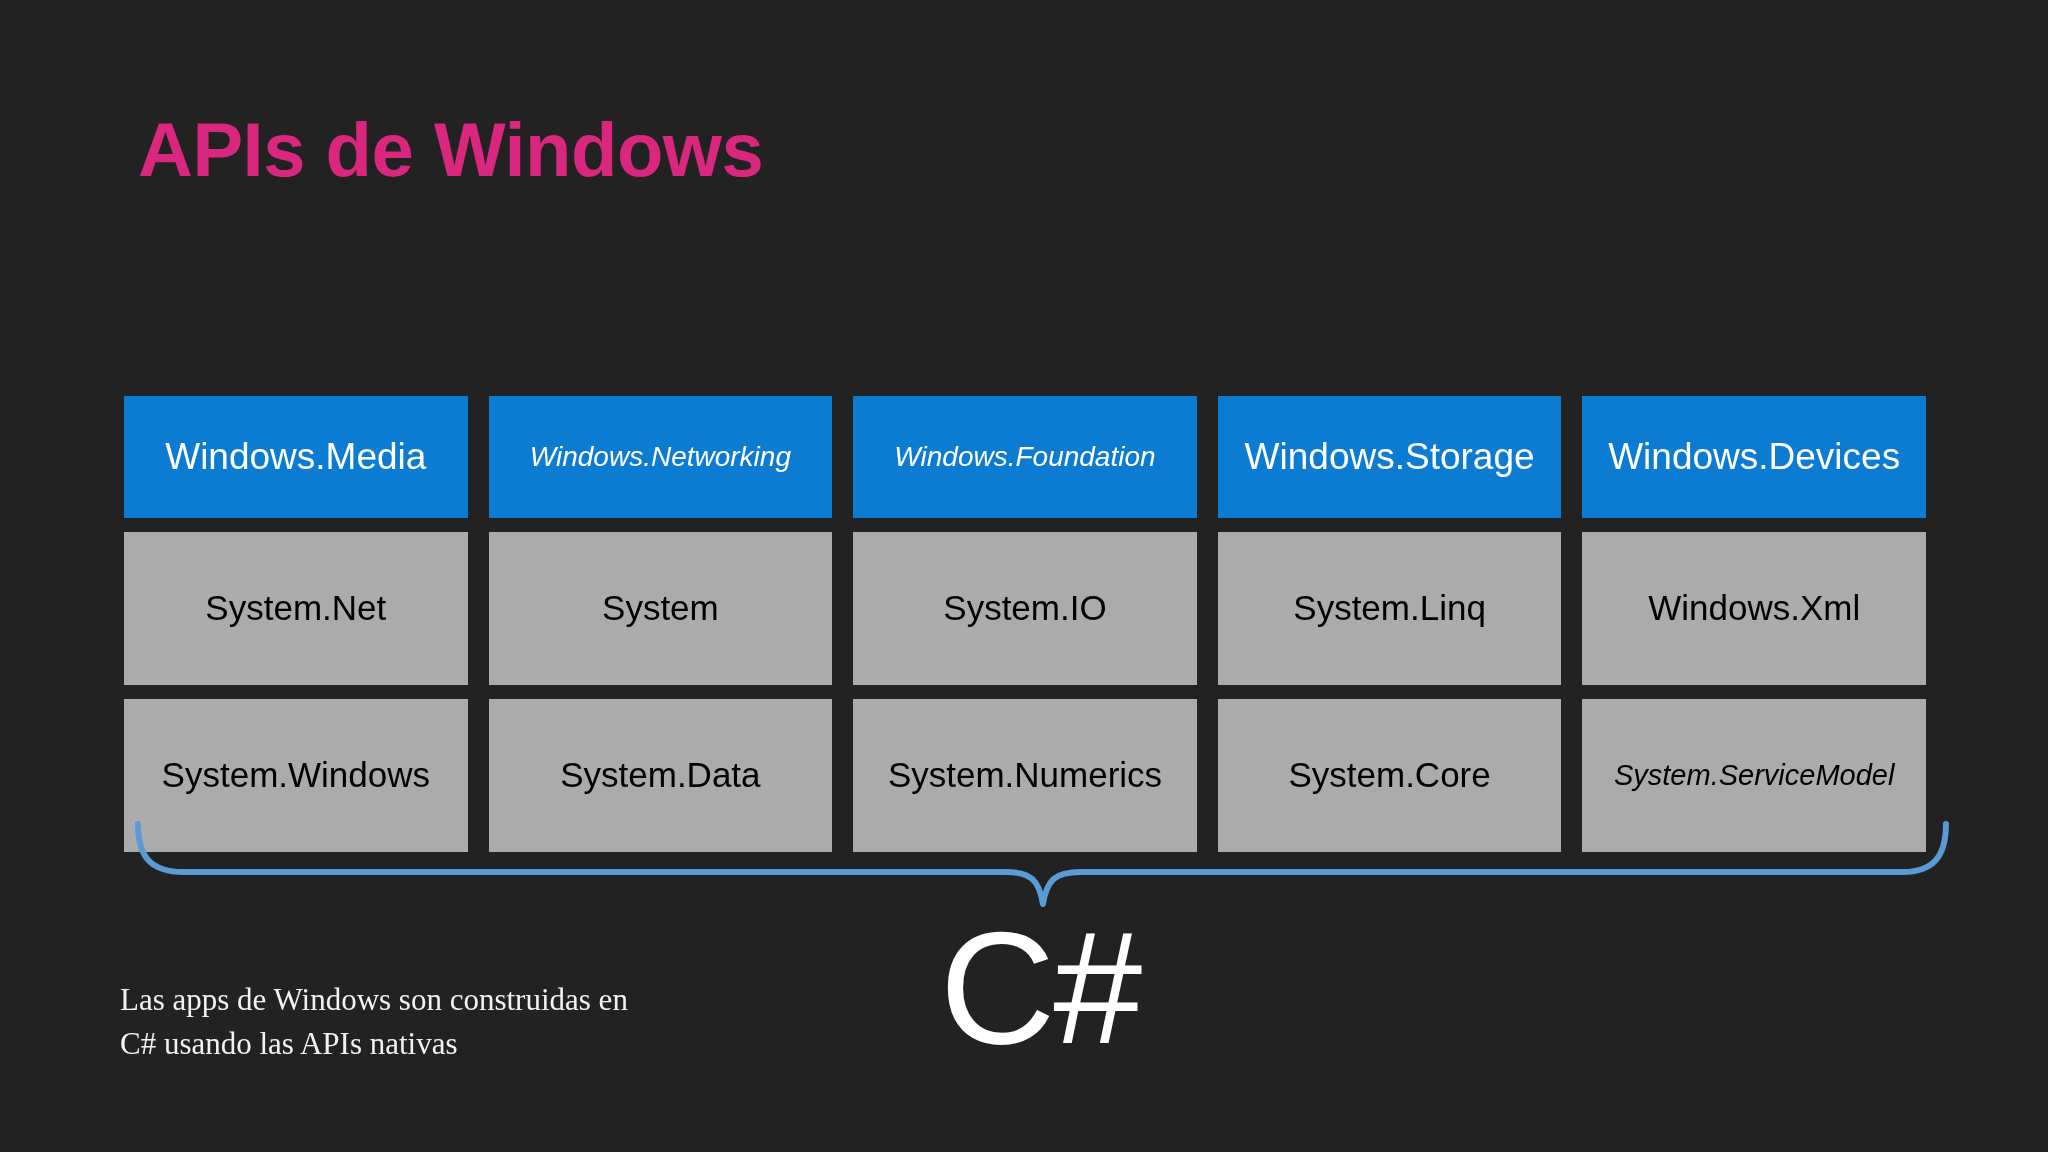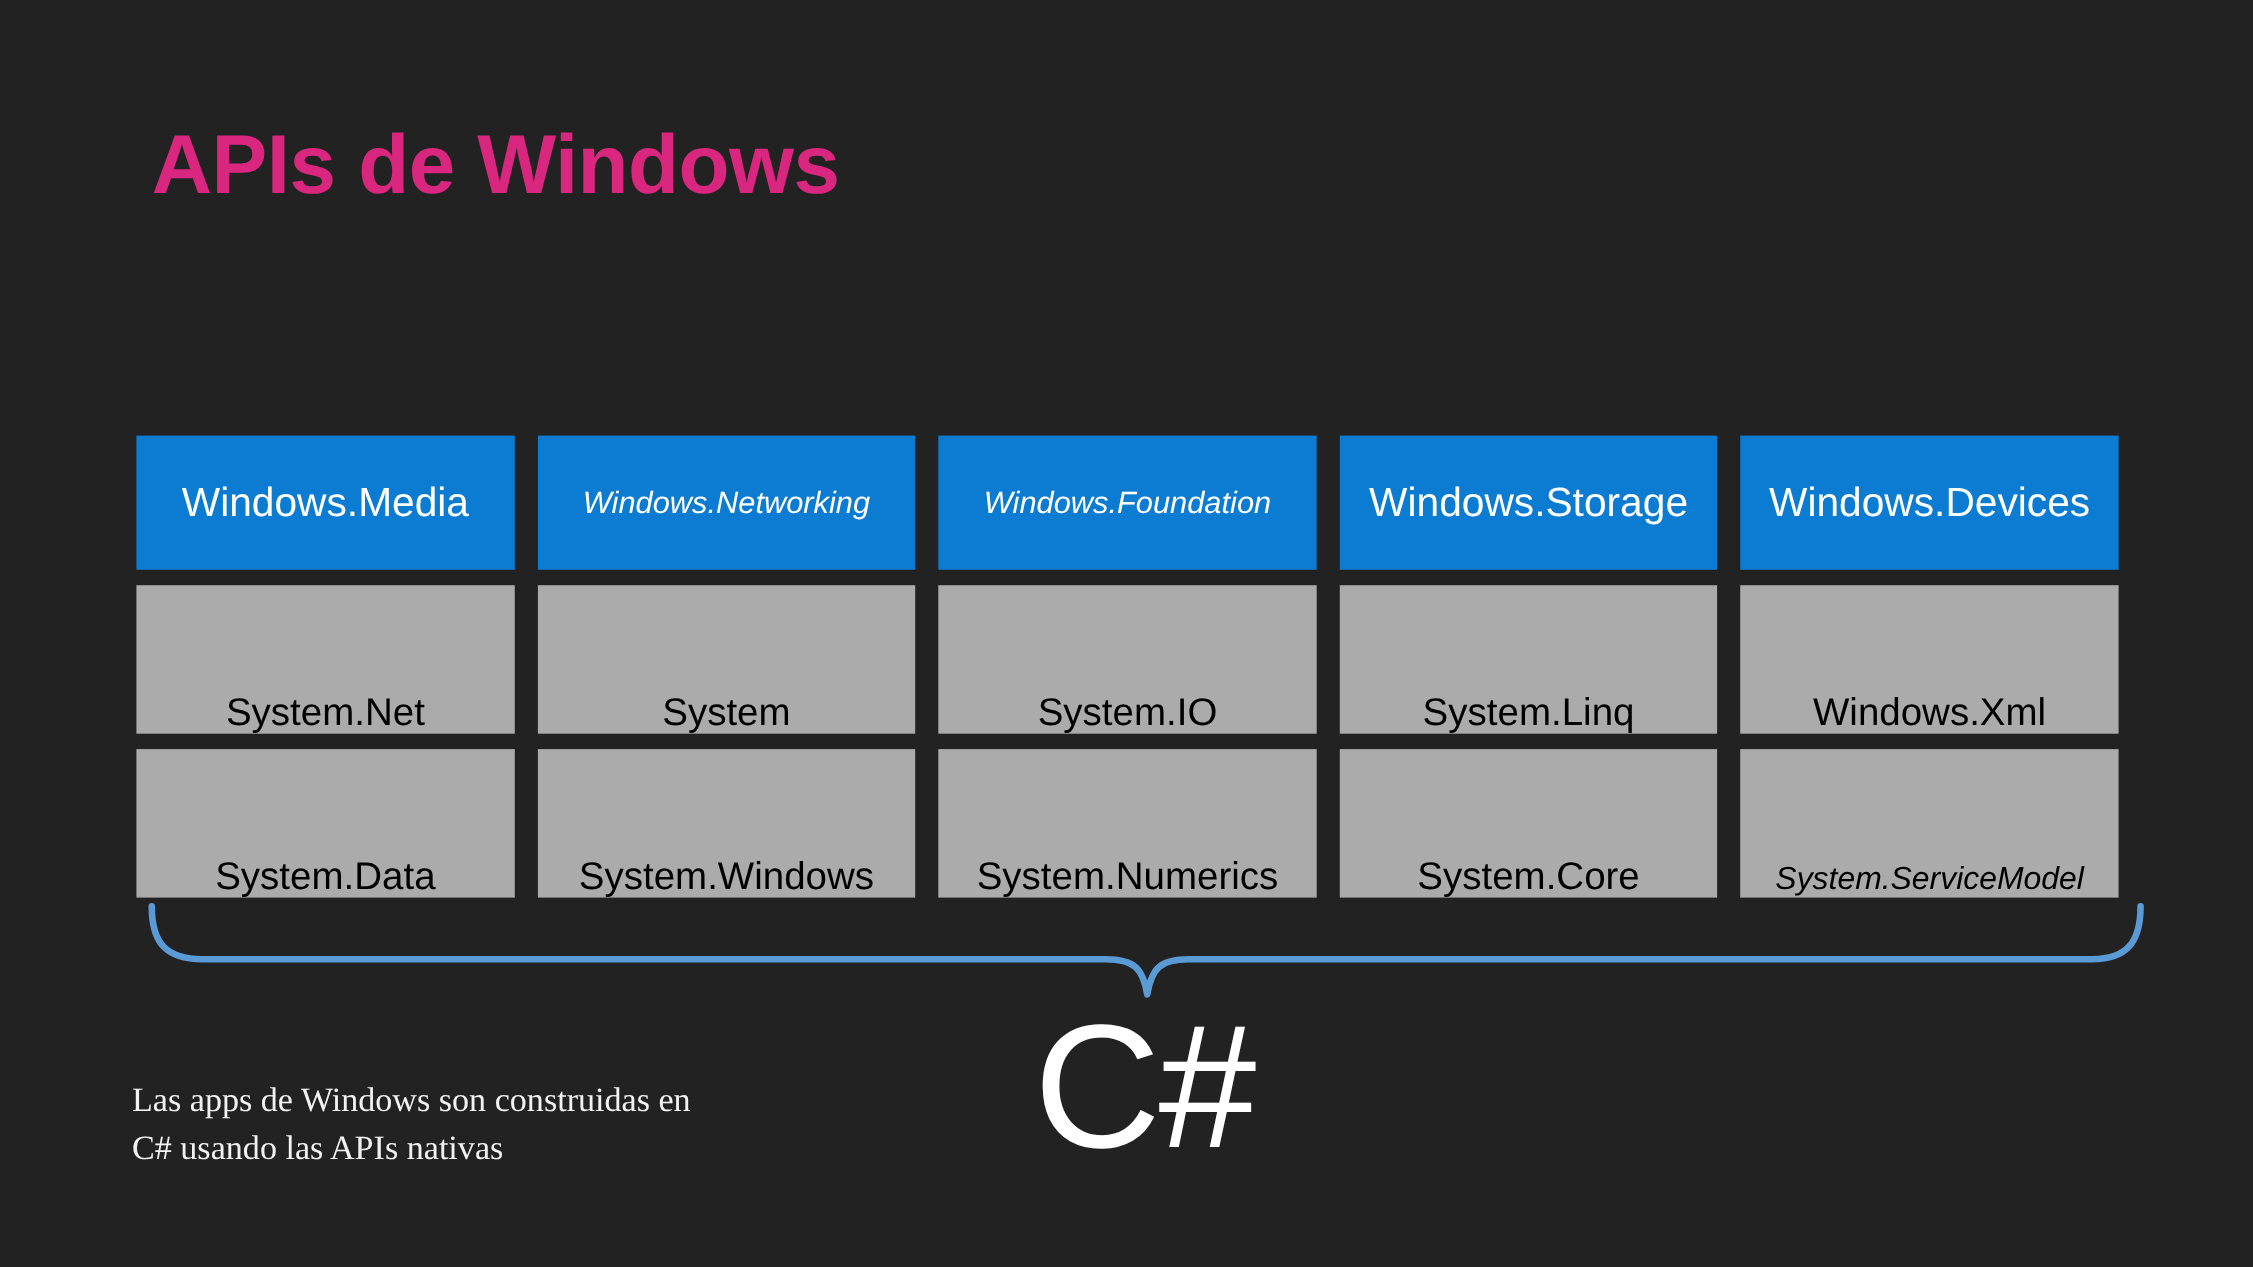--- a/index.html
+++ b/index.html
@@ -57,21 +57,21 @@
     background:#0c7bd2;
     color:#ffffff;
   }
   .cell.gray {
     background:#ababab;
     color:#000000;
   }
   .cell .label { line-height:1.1; }
   .fs-lg  { font-size:37px; }
   .fs-sm  { font-size:28px;font-style:italic; }
-  .row-gray .cell { height:135px;align-items:flex-end; }
+  .row-gray .cell { height:153px; }
   .row-gray .label { font-size:35px; }
   .row-gray .label.fs-sm { font-size:29px; }
 
   
   #brace {
     position:absolute;
     left:130px; top:818px;
     width:1820px; height:100px;
   }
 
@@ -139,24 +139,24 @@
       <div class="cell gray">
         <span class="label">System.Linq</span>
       </div>
       <div class="cell gray">
         <span class="label">Windows.Xml</span>
       </div>
     </div>
 
     <div class="grid-row row-gray">
       <div class="cell gray">
-        <span class="label">System.Data</span>
+        <span class="label">System.Windows</span>
       </div>
       <div class="cell gray">
-        <span class="label">System.Windows</span>
+        <span class="label">System.Data</span>
       </div>
       <div class="cell gray">
         <span class="label">System.Numerics</span>
       </div>
       <div class="cell gray">
         <span class="label">System.Core</span>
       </div>
       <div class="cell gray">
         <span class="label fs-sm">System.ServiceModel</span>
       </div>

